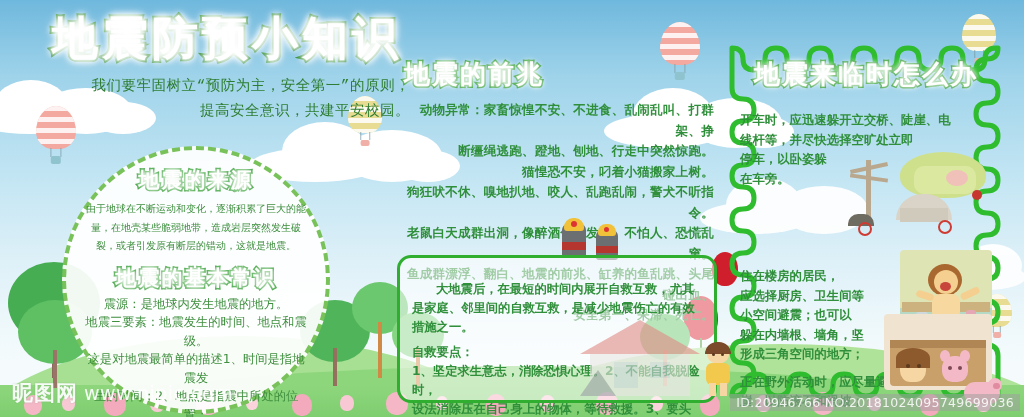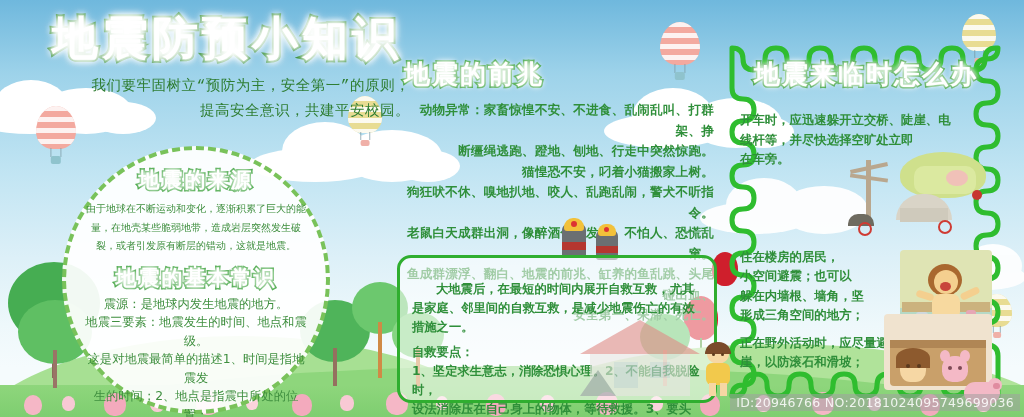--- a/index.html
+++ b/index.html
@@ -393,39 +393,41 @@
         <span style="position:absolute; left:54px; top:44px; width:56px; height:26px; border-radius:26px 26px 0 0; background:#d9d4c7;"></span>
         <span style="position:absolute; left:58px; top:58px; width:48px; height:14px; background:#cfcabc;"></span>
         <span style="position:absolute; left:6px; top:64px; width:26px; height:12px; background:#6e6b60; border-radius:10px 10px 0 0;"></span>
         <span style="position:absolute; left:16px; top:72px; width:14px; height:14px; border-radius:50%; border:2px solid #cf3b33;"></span>
         <span style="position:absolute; left:96px; top:70px; width:14px; height:14px; border-radius:50%; border:2px solid #cf3b33;"></span>
       </div>
 
       <div id="rb1" class="rblock">
         <span class="ln">开车时，应迅速躲开立交桥、陡崖、电</span>
         <span class="ln">线杆等，并尽快选择空旷处立即</span>
+        <span class="ln">停车，以卧姿躲</span>
         <span class="ln">在车旁。</span>
       </div>
 
       <div style="position:absolute; right:0; top:196px; width:92px; height:92px;">
         <span style="position:absolute; inset:0; background:#dfe4b4; border-radius:4px;"></span>
         <span style="position:absolute; left:0; right:0; bottom:0; height:34px; background:#b6d9c6;"></span>
         <span style="position:absolute; left:2px; bottom:30px; width:88px; height:10px; background:#cbb27e;"></span>
         <span style="position:absolute; left:28px; top:14px; width:34px; height:32px; border-radius:50%; background:#a9682f;"></span>
         <span style="position:absolute; left:34px; top:20px; width:24px; height:24px; border-radius:50%; background:#f4cf8f;"></span>
         <span style="position:absolute; left:40px; top:32px; width:11px; height:9px; border-radius:50%; background:#c8453c;"></span>
         <span style="position:absolute; left:32px; top:44px; width:28px; height:26px; border-radius:8px; background:#f7d99f;"></span>
         <span style="position:absolute; left:60px; top:40px; width:20px; height:7px; background:#f4cf8f; border-radius:4px; transform:rotate(-25deg);"></span>
         <span style="position:absolute; left:16px; top:42px; width:18px; height:7px; background:#f4cf8f; border-radius:4px; transform:rotate(18deg);"></span>
         <span style="position:absolute; left:66px; bottom:22px; width:10px; height:10px; border-radius:3px; background:#e6a7b5;"></span>
         <span style="position:absolute; left:16px; bottom:22px; width:12px; height:8px; border-radius:3px; background:#cfd8dd;"></span>
       </div>
 
       <div id="rb2" class="rblock">
         <span class="ln">住在楼房的居民，</span>
+        <span class="ln">应选择厨房、卫生间等</span>
         <span class="ln">小空间避震；也可以</span>
         <span class="ln">躲在内墙根、墙角，坚</span>
         <span class="ln">形成三角空间的地方；</span>
       </div>
 
       <div style="position:absolute; right:0; bottom:4px; width:108px; height:76px;">
         <span style="position:absolute; inset:0; background:#f0e3cf; border-radius:4px;"></span>
         <span style="position:absolute; left:6px; top:30px; width:96px; height:42px; background:#c9a06a; border-radius:4px;"></span>
         <span style="position:absolute; left:6px; top:26px; width:96px; height:8px; background:#b08655;"></span>
         <span style="position:absolute; left:16px; top:40px; width:26px; height:28px; border-radius:46% 46% 40% 40%; background:#f6d7a4;"></span>
@@ -455,15 +457,19 @@
     <span style="position:absolute; left:6px; top:19px; width:24px; height:22px; border-radius:6px; background:#f2c94c;"></span>
     <span style="position:absolute; left:9px; top:39px; width:7px; height:13px; background:#f6d7a4;"></span>
     <span style="position:absolute; left:20px; top:39px; width:7px; height:13px; background:#f6d7a4;"></span>
   </div>
   <div style="position:absolute; left:962px; top:376px; width:40px; height:30px;">
     <span style="position:absolute; left:2px; top:6px; width:36px; height:22px; border-radius:12px; background:#f3b9c6;"></span>
     <span style="position:absolute; left:26px; top:2px; width:14px; height:14px; border-radius:50%; background:#f3b9c6;"></span>
     <span style="position:absolute; left:31px; top:7px; width:7px; height:6px; border-radius:4px; background:#e08ba0;"></span>
   </div>
 
+  <div id="wm-left">
+    <span class="cn">昵图网</span>
+    <span class="url">www.nipic.com</span>
+  </div>
   <div id="wm-id">ID:20946766 NO:20181024095749699036</div>
 
 </div>
 
 </body></html>

